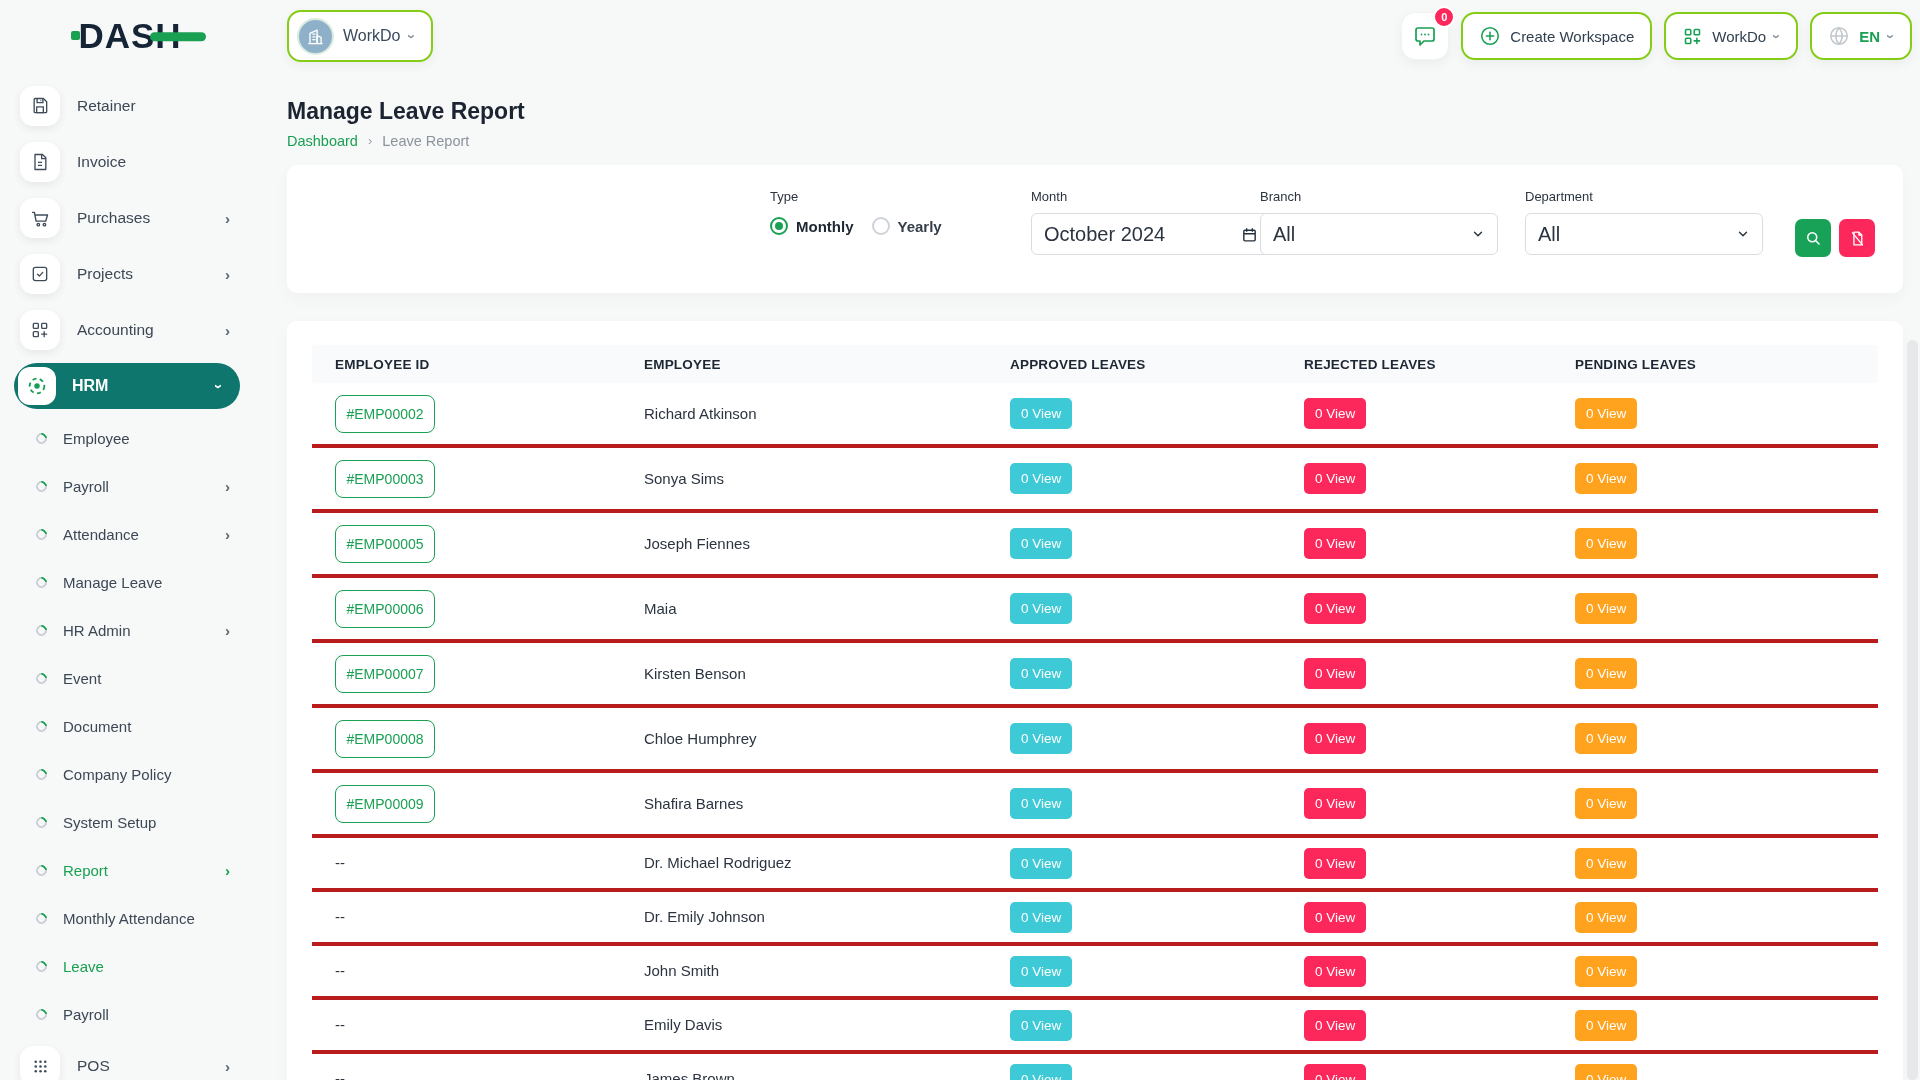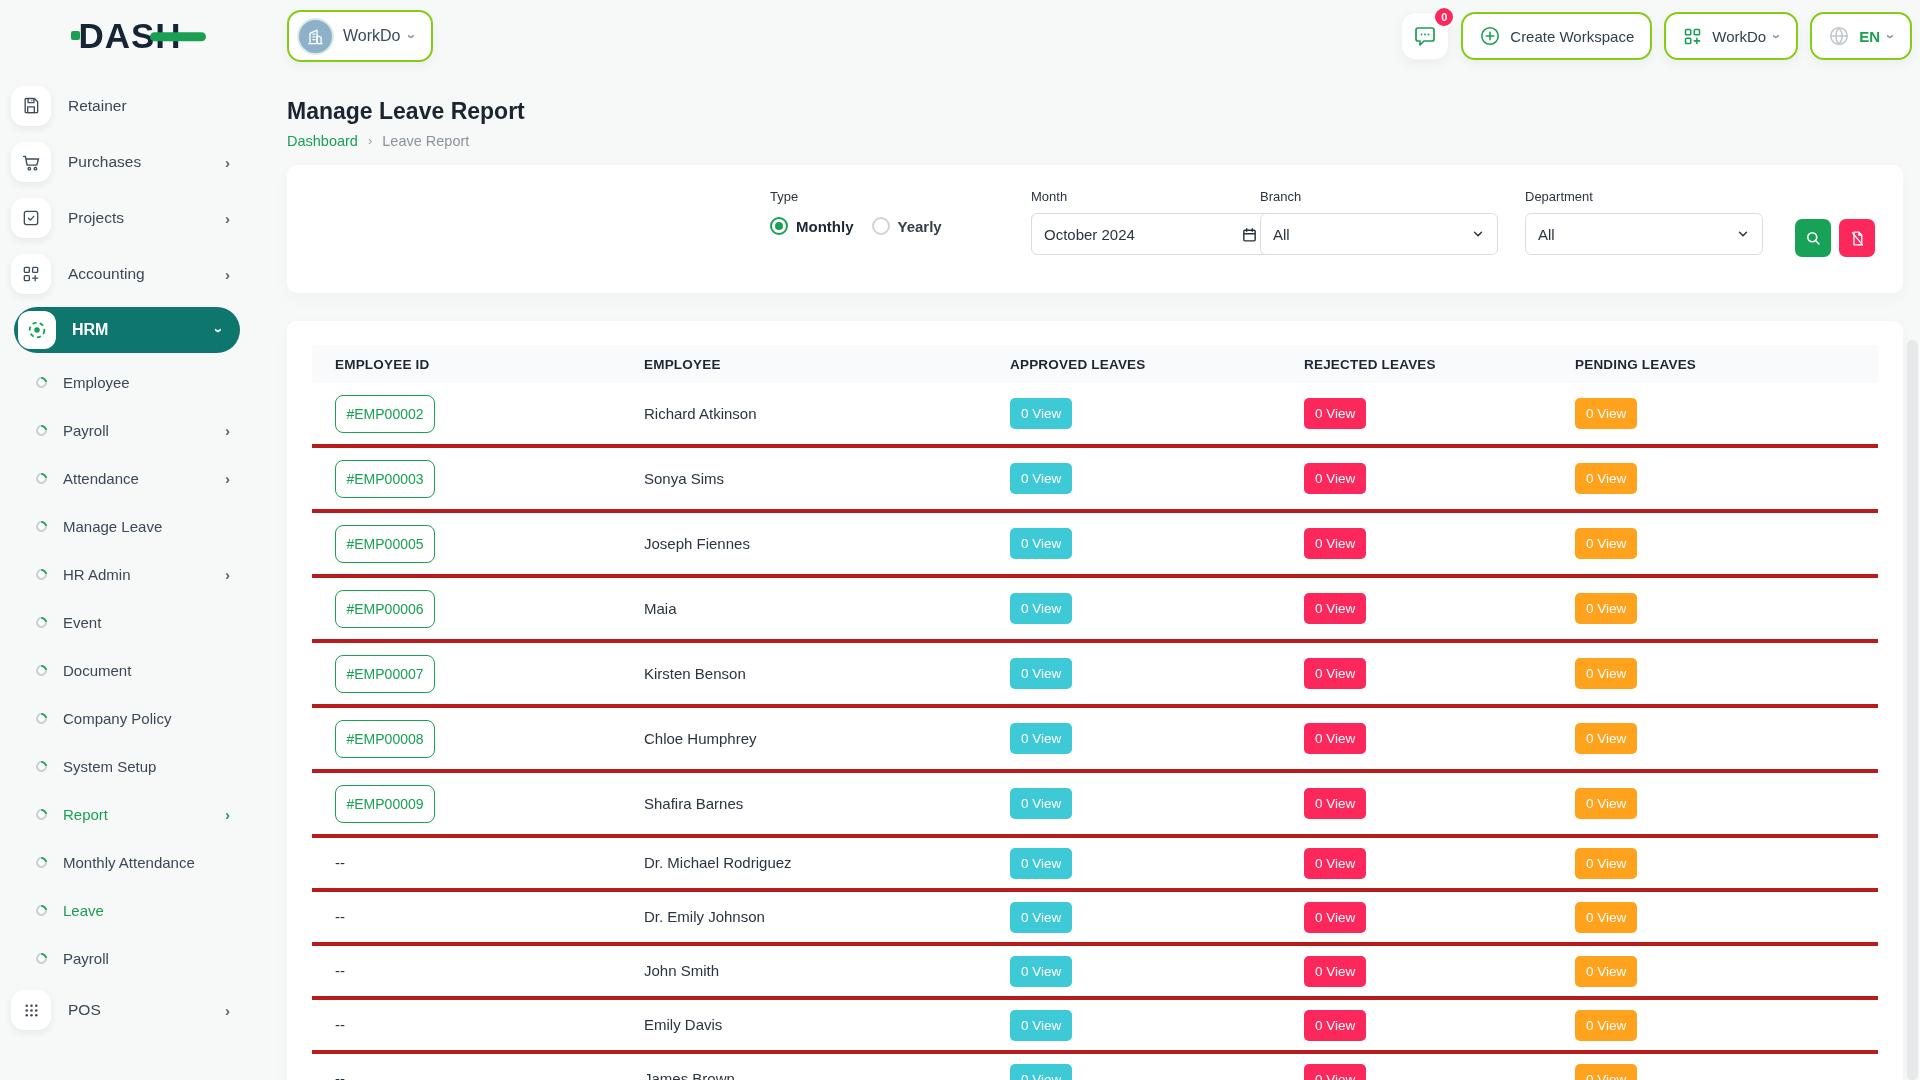--- a/index.html
+++ b/index.html
@@ -21,21 +21,21 @@
   .chev-d { display:inline-block; color:#8d98a3; font-size:15px; transform:rotate(90deg); font-weight:600; }
 
   .top-right { margin-left:auto; display:flex; align-items:center; gap:12px; }
   .icon-btn { position:relative; width:48px; height:48px; border-radius:14px; background:#fff; box-shadow:0 4px 12px rgba(25,40,55,.05); border:1px solid #f1f2f4; display:flex; align-items:center; justify-content:center; }
   .badge-count { position:absolute; top:-7px; right:-7px; min-width:22px; height:22px; border-radius:50%; background:#fc275a; border:2px solid #fff; color:#fff; font-size:11px; display:flex; align-items:center; justify-content:center; font-weight:600; }
   .top-pill { height:48px; padding:0 16px; font-size:15px; color:#31404f; font-weight:500; }
   .green-txt { color:#1aa053; font-weight:600; }
 
   
   .sidebar { position:absolute; left:0; top:72px; width:260px; height:1008px; padding-top:6px; overflow:hidden; }
-  .s-item { height:56px; display:flex; align-items:center; padding-left:11px; gap:17px; cursor:pointer; }
+  .s-item { height:56px; display:flex; align-items:center; padding-left:20px; gap:17px; cursor:pointer; }
   .icon-box { width:40px; height:40px; background:#fff; border-radius:13px; box-shadow:0 3px 8px rgba(20,30,45,.07); display:flex; align-items:center; justify-content:center; color:#3f4c5a; flex:0 0 auto; }
   .s-label { font-size:15.5px; color:#3c4856; font-weight:500; }
   .s-chev { margin-left:auto; margin-right:30px; color:#5a6673; font-size:15px; font-weight:600; }
   .s-active-pill { margin:5px 20px 5px 14px; height:46px; background:#0f766e; border-radius:23px; display:flex; align-items:center; padding:0 16px 0 4px; gap:16px; cursor:pointer; }
   .s-active-pill .icon-box { width:38px; height:38px; border-radius:12px; box-shadow:none; color:#14a155; }
   .s-active-pill .s-label { color:#fff; font-weight:700; font-size:16px; }
   .s-active-pill .s-chev { color:#fff; margin-right:2px; transform:rotate(90deg); }
   .s-sub { height:48px; display:flex; align-items:center; padding-left:36px; gap:16px; cursor:pointer; }
   .s-sub .s-label { font-size:15px; font-weight:400; }
   .s-sub.lvl2 { }
@@ -59,21 +59,21 @@
   .radio-row { display:flex; align-items:center; gap:18px; margin-top:13px; }
   .radio-opt { display:flex; align-items:center; gap:8px; cursor:pointer; }
   .radio { width:18px; height:18px; border-radius:50%; border:2px solid #ced3d9; position:relative; background:#fff; flex:0 0 auto; }
   .radio.checked { border-color:#1aa053; }
   .radio.checked::after { content:""; position:absolute; inset:3px; background:#1aa053; border-radius:50%; }
   .radio-lbl { font-size:15px; font-weight:700; color:#1d2733; }
   .radio-lbl.off { font-weight:600; color:#333e4a; }
   .fg-month { left:744px; width:240px; }
   .fg-branch { left:973px; width:238px; }
   .fg-dept { left:1238px; width:238px; }
-  .input, .select { width:100%; height:42px; border:1px solid #d9dde2; border-radius:6px; background:#fff; display:flex; align-items:center; justify-content:space-between; padding:0 12px; font-size:15px; color:#2b3440; cursor:pointer; }
+  .input, .select { width:100%; height:42px; border:1px solid #d9dde2; border-radius:6px; background:#fff; display:flex; align-items:center; justify-content:space-between; padding:0 12px; font-size:20px; color:#2b3440; cursor:pointer; }
   .sq-btn { position:absolute; top:54px; width:36px; height:38px; border-radius:7px; border:none; display:flex; align-items:center; justify-content:center; cursor:pointer; }
   .btn-search { left:1508px; background:#17a257; }
   .btn-reset { left:1552px; background:#fc275a; }
 
   
   .table-card { margin-top:28px; padding:24px 25px 0; height:780px; }
   .t-head, .t-row { display:grid; grid-template-columns:332px 366px 294px 271px 1fr; align-items:center; }
   .t-head { background:#f9fafb; height:38px; border-radius:3px; }
   .t-head > div { font-size:13.5px; font-weight:700; color:#1d2733; letter-spacing:.2px; }
   .t-head > div:first-child, .t-row > div:first-child { padding-left:23px; }
@@ -176,20 +176,30 @@
       <svg width="20" height="20" viewBox="0 0 24 24" fill="none" stroke="currentColor" stroke-width="1.6" stroke-linejoin="round">
           <path d="M5 4a1 1 0 0 1 1-1h10l4 4v12a1 1 0 0 1-1 1H6a1 1 0 0 1-1-1z"></path>
           <path d="M8.5 3v5h7V3"></path>
           <rect x="8" y="13" width="8" height="7"></rect>
           <circle cx="13" cy="5.5" r="0.8" fill="currentColor" stroke="none"></circle>
         </svg>
     </span>
     <span class="s-label">Retainer</span>
   </div>
 
+  <div class="s-item">
+    <span class="icon-box">
+      <svg width="20" height="20" viewBox="0 0 24 24" fill="none" stroke="currentColor" stroke-width="1.6" stroke-linejoin="round">
+          <path d="M6 3h9l4 4v14H6z"></path>
+          <path d="M14 3v5h5"></path>
+          <path d="M9.5 12.5h5M9.5 16h5"></path>
+        </svg>
+    </span>
+    <span class="s-label">Invoice</span>
+  </div>
 
   <div class="s-item">
     <span class="icon-box">
       <svg width="21" height="21" viewBox="0 0 24 24" fill="none" stroke="currentColor" stroke-width="1.6" stroke-linecap="round" stroke-linejoin="round">
           <path d="M3 5h2l2 10h11l2-7H7"></path>
           <circle cx="9.5" cy="19" r="1.4"></circle>
           <circle cx="16.5" cy="19" r="1.4"></circle>
         </svg>
     </span>
     <span class="s-label">Purchases</span>

